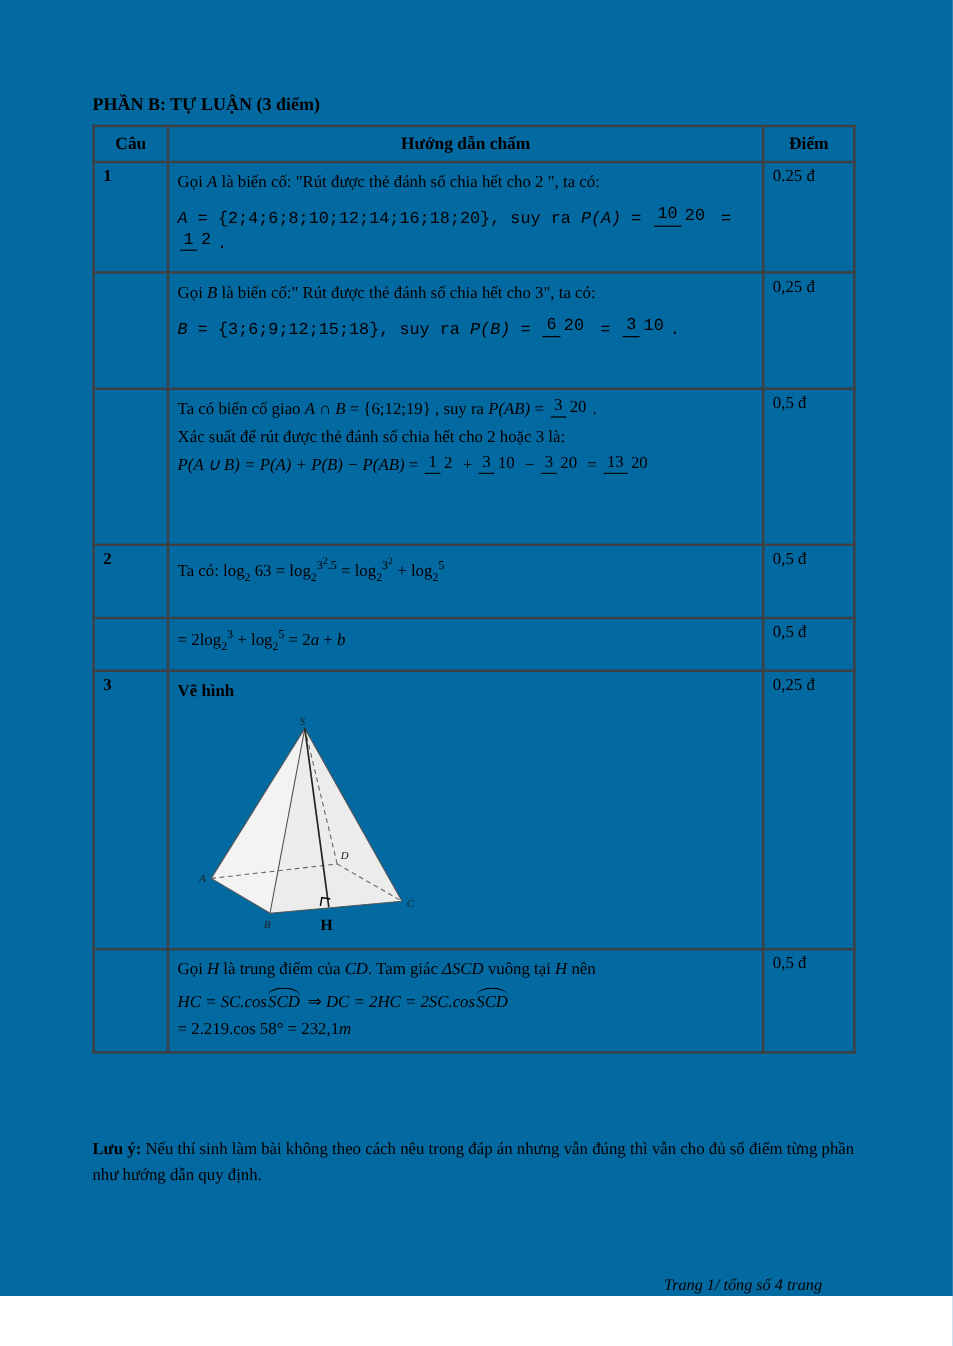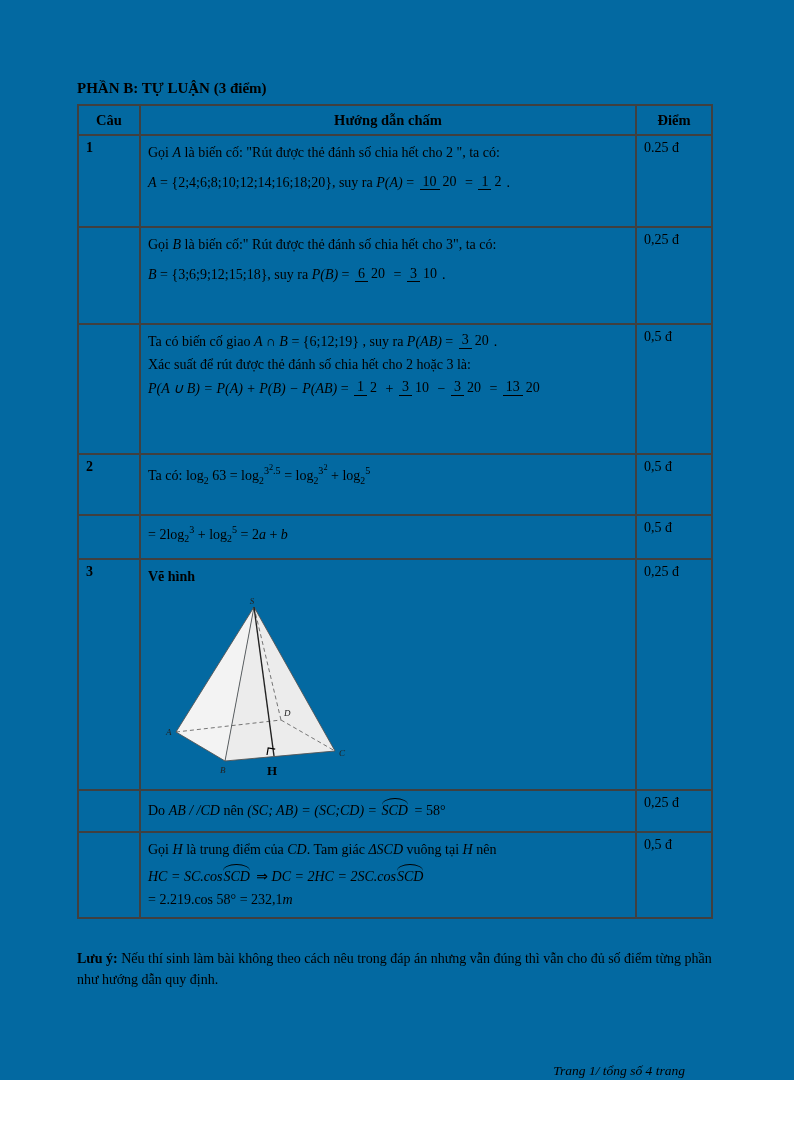--- a/index.html
+++ b/index.html
@@ -12,21 +12,21 @@
   .doc-title { position: absolute; left: 77px; top: 80px; font-size: 15px; font-weight: bold; }
   table.rubric {
     position: absolute; left: 77px; top: 104px; width: 634px;
     border-collapse: collapse; table-layout: fixed; font-size: 14px;
   }
   .rubric td, .rubric th { border: 2px solid #404040; vertical-align: top; padding: 4px 7px; text-align: left; }
   .rubric th { text-align: center; font-weight: bold; padding: 5px 3px; font-size: 14.5px; vertical-align: middle; }
   .cau-cell { font-weight: bold; }
   .pts { font-weight: normal; white-space: nowrap; padding-left: 5px; }
   .line { margin: 3px 0; line-height: 1.45; }
-  .gap { margin-top: 10px; }
+  .gap { margin-top: 10px; font-family: Liberation Mono, monospace; }
   .frac { display: inline-flex; flex-direction: row; align-items: center; vertical-align: middle; line-height: 1.12; margin: 0 2px; transform: translateY(-2px); }
   .frac .num { padding: 0 3px; border-bottom: 1px solid #000; display: block; }
   .frac .den { padding: 0 3px; display: block; }
   i { font-style: italic; }
   sub { font-size: 0.7em; }
   sup { font-size: 0.72em; }
   sup sup { font-size: 0.82em; }
   .hat { position: relative; font-style: italic; display: inline-block; padding: 3px 3px 0 1px; }
   .hat::before { content: ""; position: absolute; left: 1px; right: 3px; top: 0; height: 6px;
     border-top: 1.4px solid #000; border-radius: 50% 50% 0 0 / 100% 100% 0 0; }
@@ -163,27 +163,20 @@
               <text x="179" y="161">C</text>
               <text x="124" y="121">D</text>
               <text class="hl" x="107" y="180">H</text>
             </g>
           </svg>
         </div>
       </td>
       <td class="pts">0,25 đ</td>
     </tr>
 
-    <tr style="height:42px">
-      <td class="cau-cell"></td>
-      <td>
-        <div class="line"><span>Do </span><i>AB / /CD</i><span> nên </span><i>(SC; AB) = (SC;CD) = </i><span class="hat">SCD</span><span> = 58°</span></div>
-      </td>
-      <td class="pts">0,25 đ</td>
-    </tr>
 
     <tr style="height:86px">
       <td class="cau-cell"></td>
       <td>
         <div class="line"><span>Gọi </span><i>H</i><span> là trung điểm của </span><i>CD</i><span>. Tam giác </span><i>ΔSCD</i><span> vuông tại </span><i>H</i><span> nên</span></div>
         <div class="line"><i>HC = SC.cos</i><span class="hat">SCD</span><span> ⇒ </span><i>DC = 2HC = 2SC.cos</i><span class="hat">SCD</span></div>
         <div class="line"><span>= 2.219.cos 58° = 232,1</span><i>m</i></div>
       </td>
       <td class="pts">0,5 đ</td>
     </tr>

